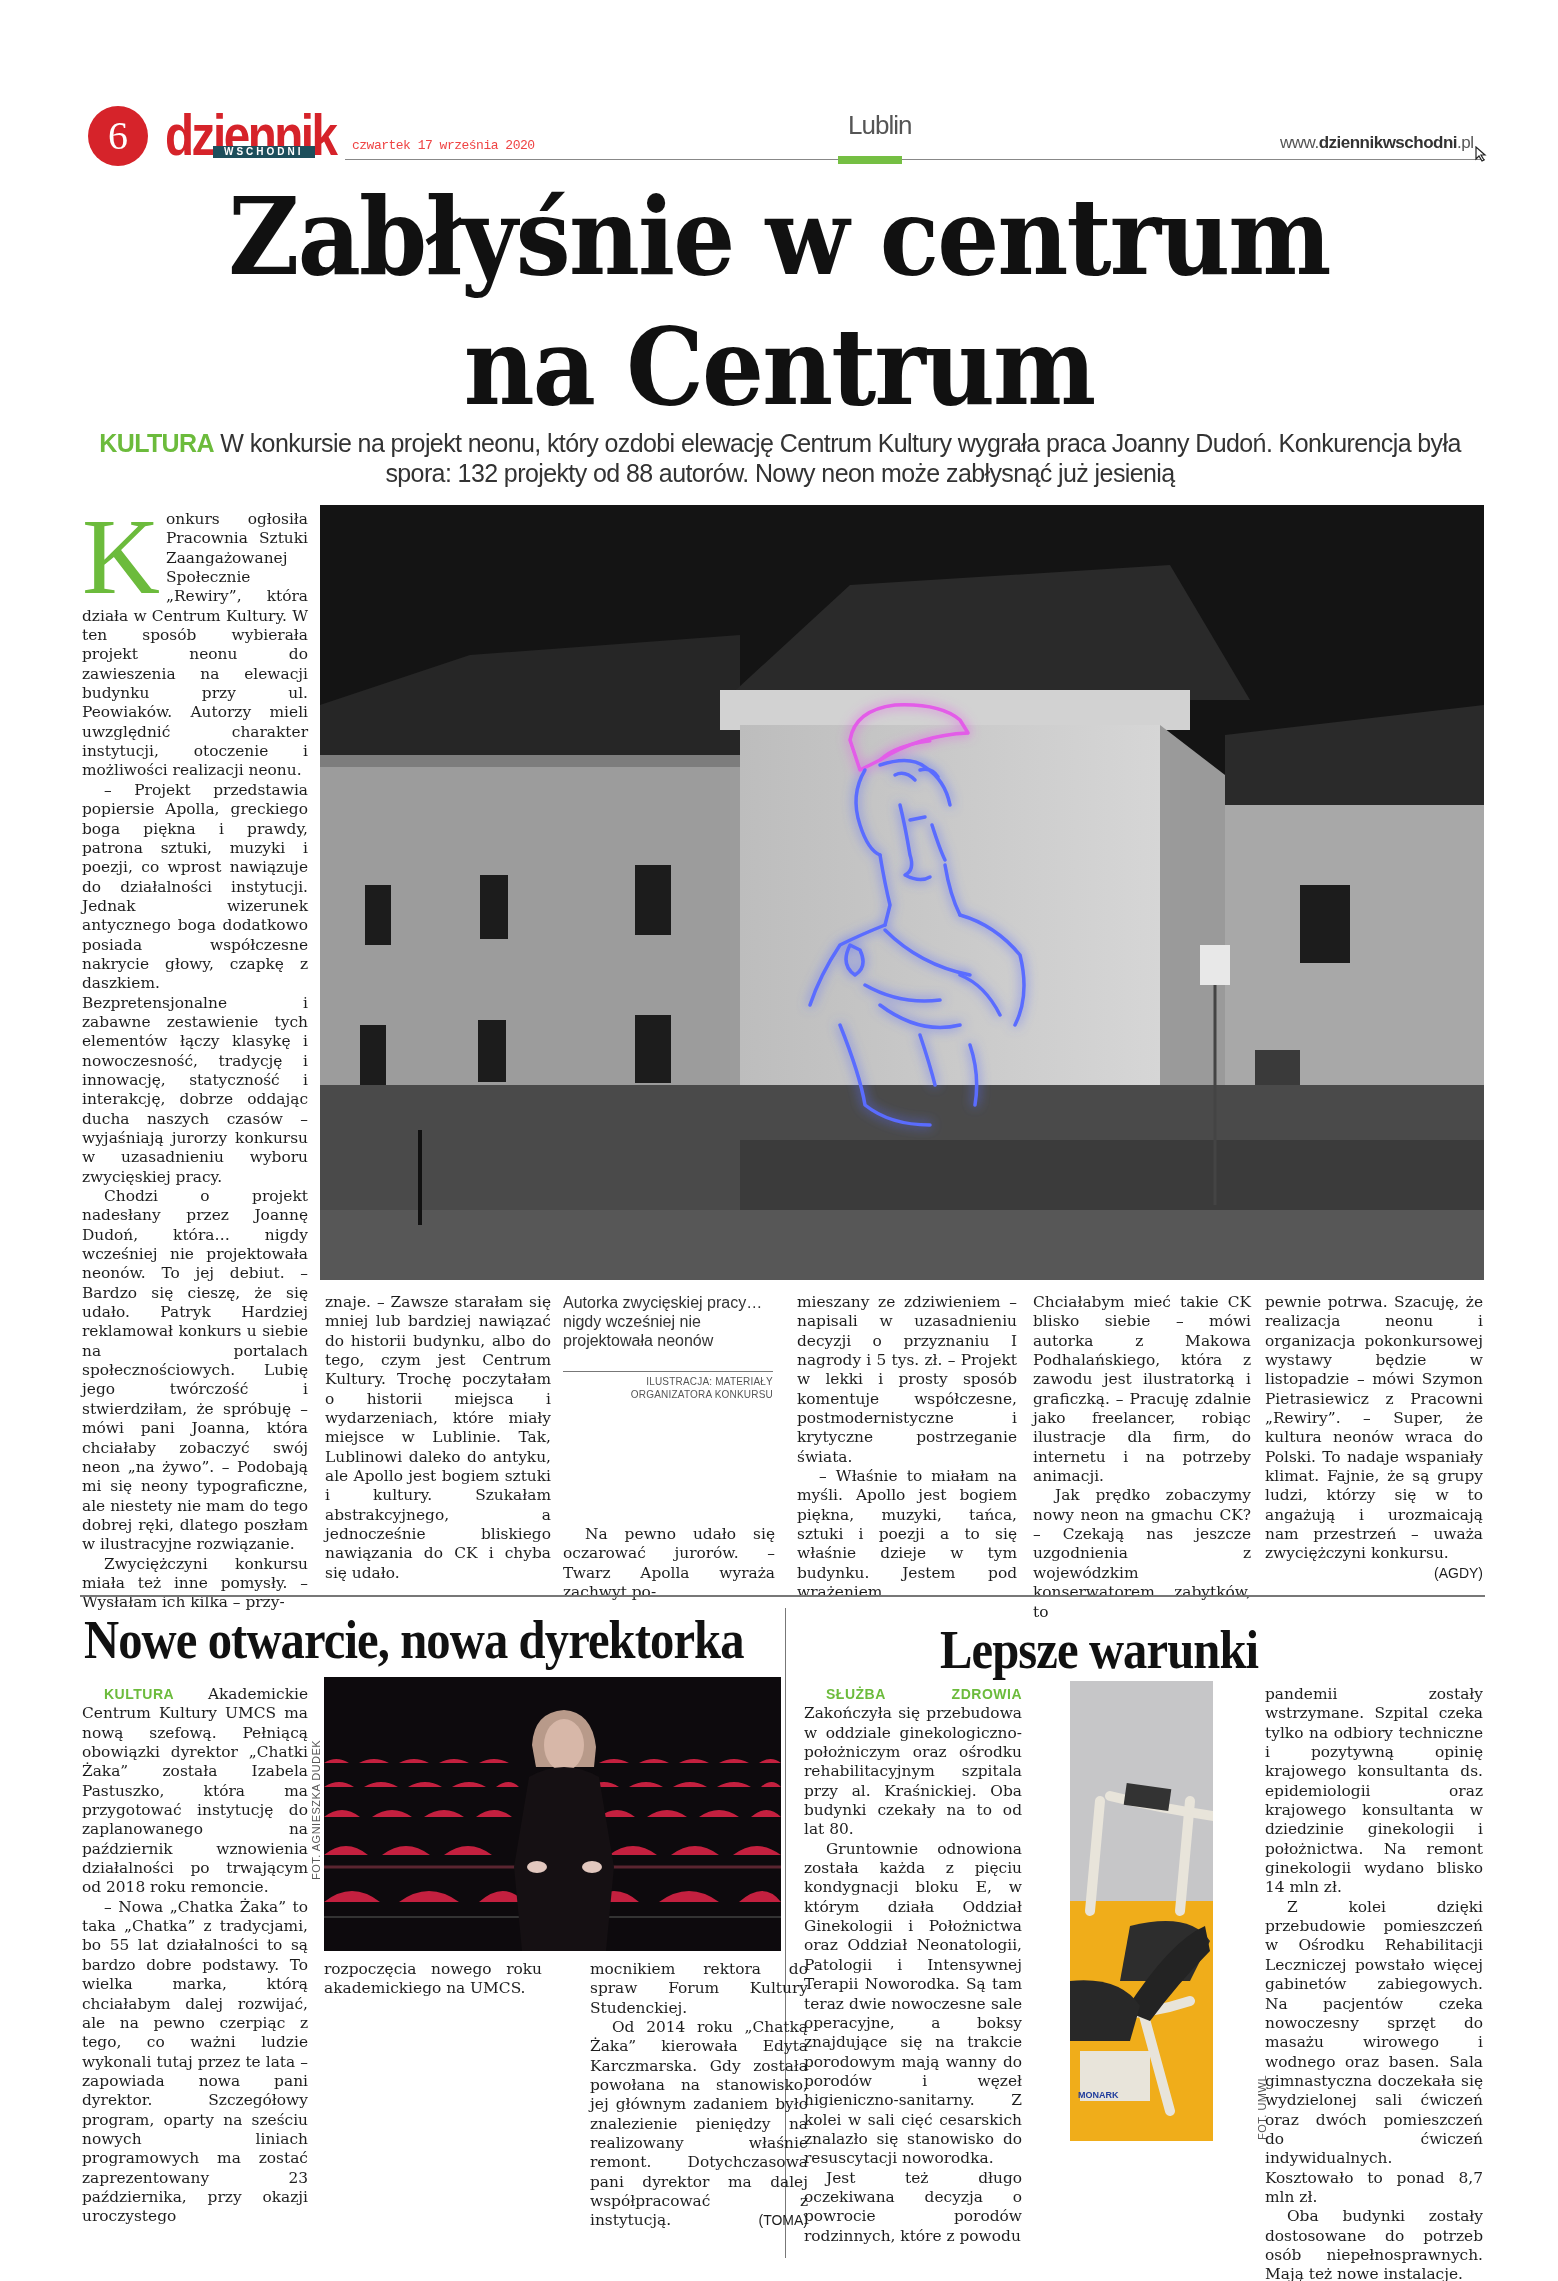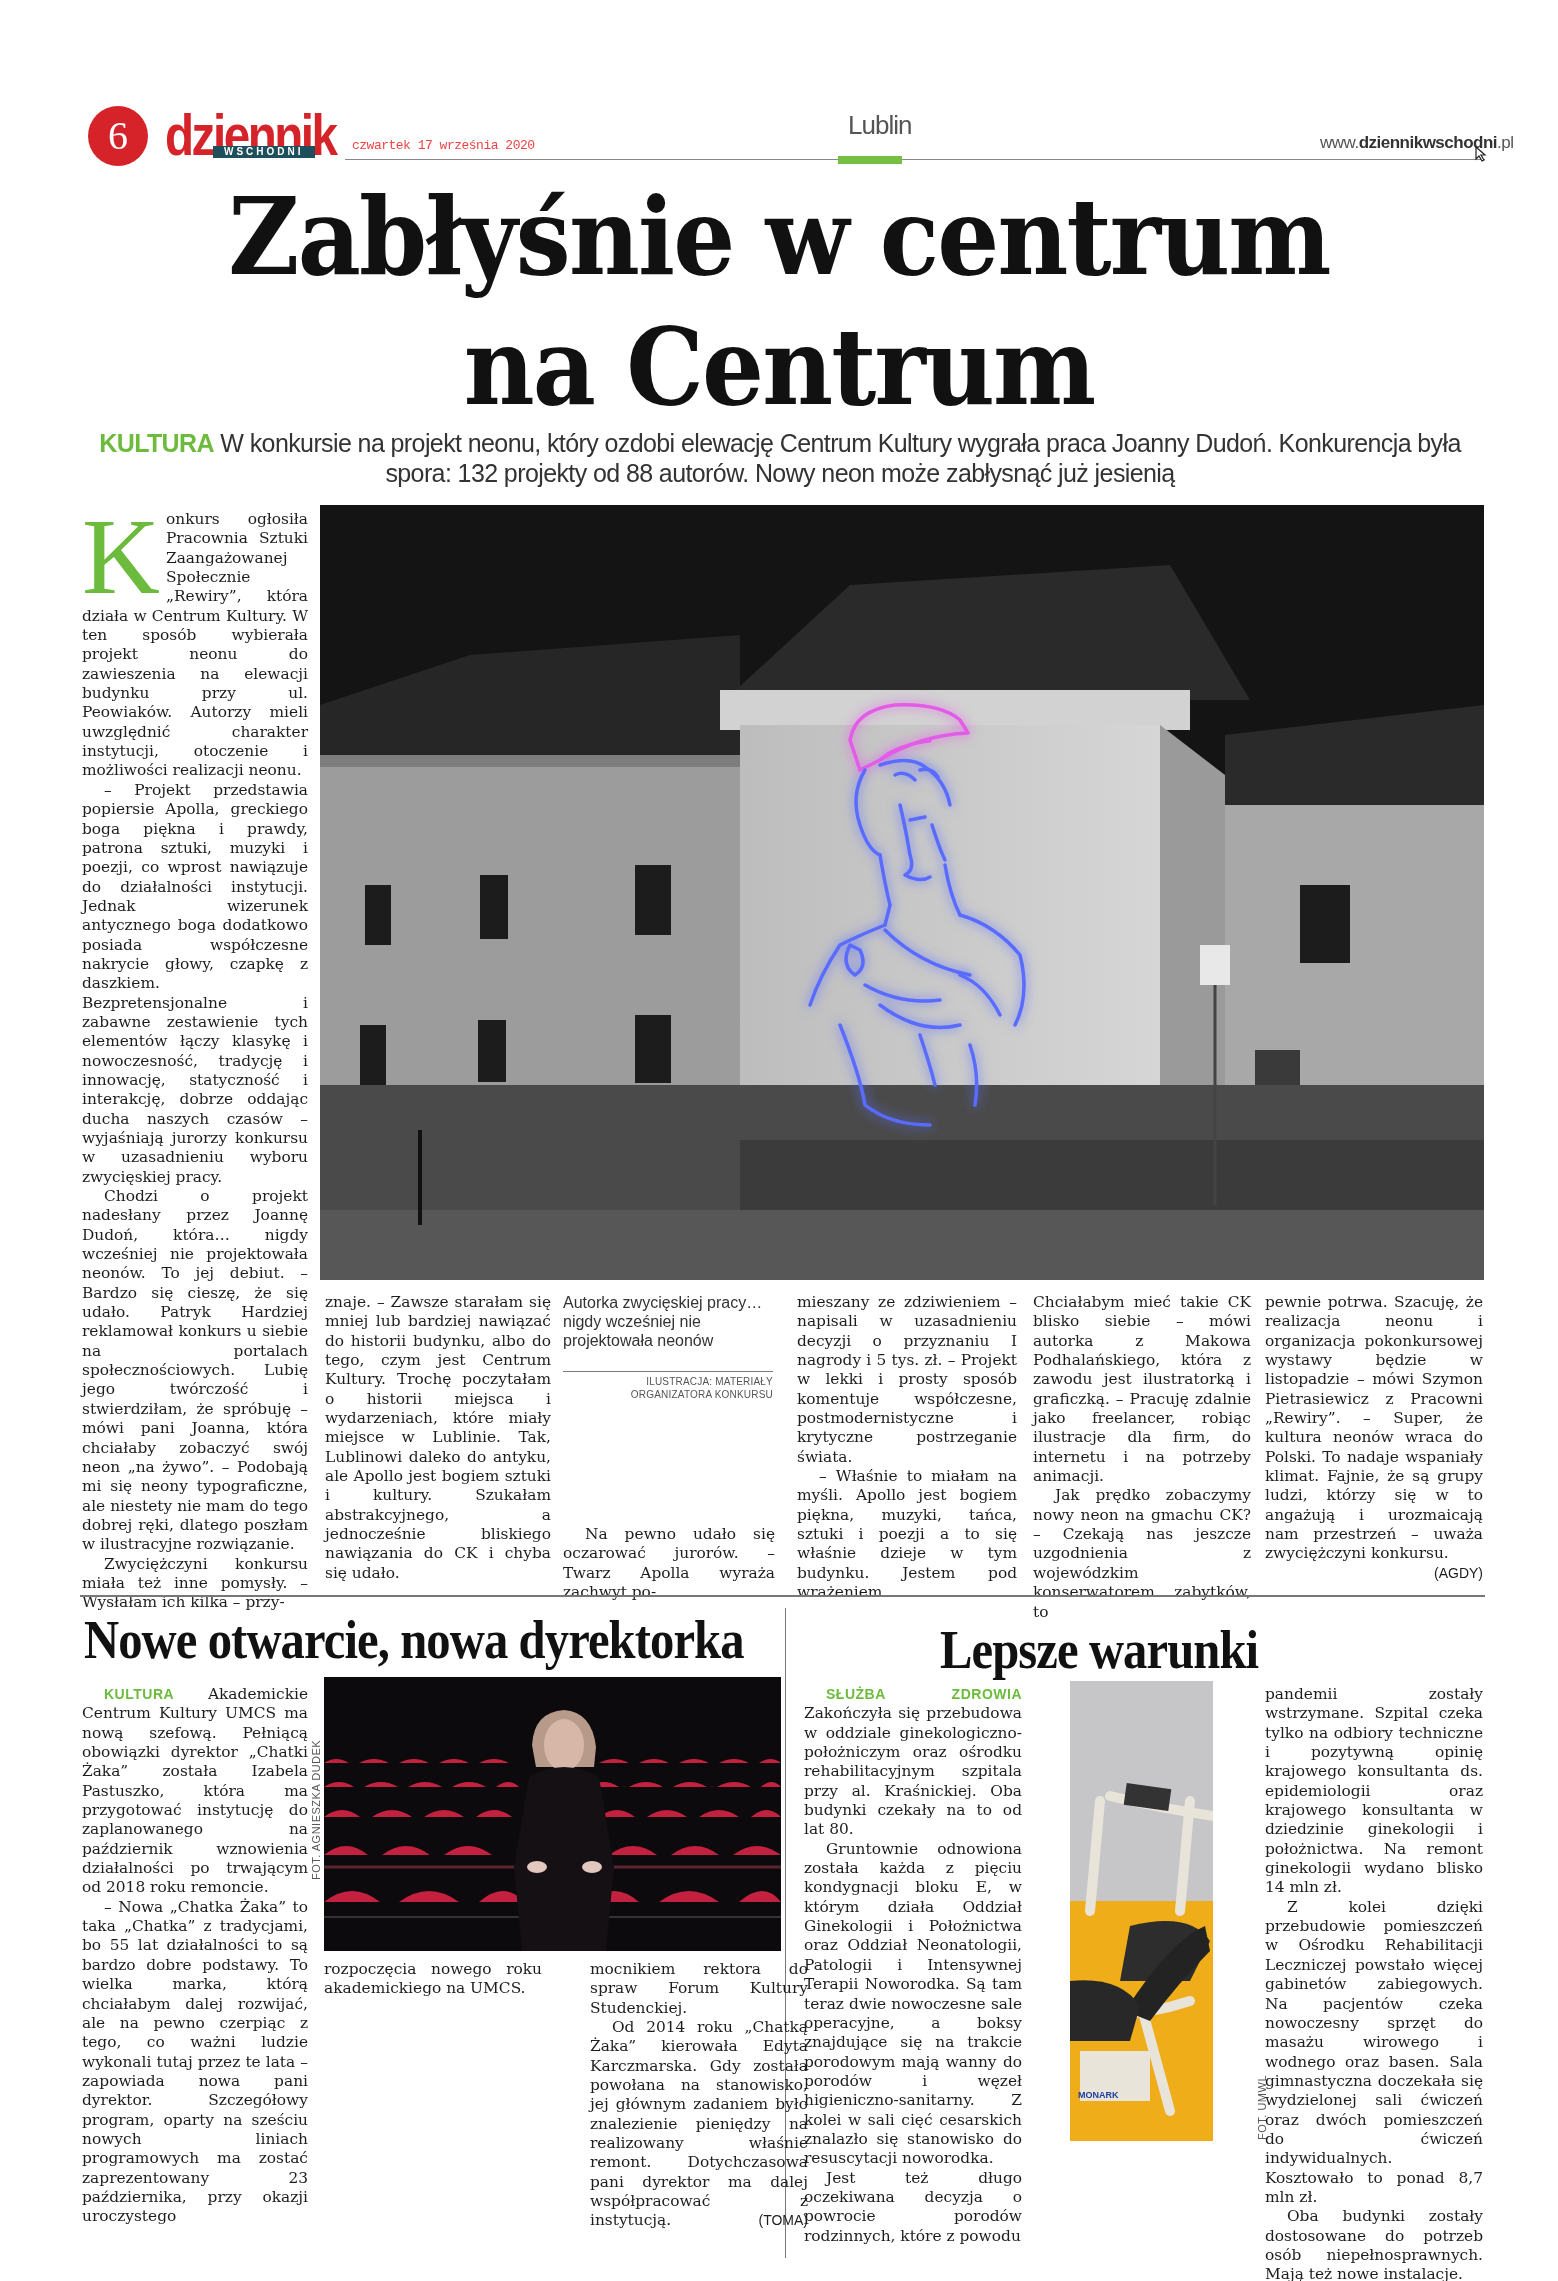--- a/index.html
+++ b/index.html
@@ -7,21 +7,21 @@
     .abs{position:absolute;}
     
     .page-num{left:88px;top:106px;width:60px;height:60px;border-radius:50%;background:#d6232a;color:#fff;font-family:"Liberation Serif",serif;font-size:40px;line-height:60px;text-align:center;}
     .logo{left:165px;top:106px;height:58px;}
     .logo-main{font-family:"Liberation Sans",sans-serif;font-weight:bold;color:#d6232a;font-size:58px;line-height:58px;letter-spacing:-3px;transform:scaleX(0.82);transform-origin:left top;display:inline-block;}
     .logo-sub{position:absolute;left:48px;top:40px;background:#1d4f5c;color:#fff;font-family:"Liberation Sans",sans-serif;font-size:10px;font-weight:bold;letter-spacing:3px;padding:0 11px;line-height:12px;}
     .hdr-date{left:352px;top:138px;font-family:Liberation Mono, monospace;font-size:13px;color:#ef4444;letter-spacing:-0.5px;}
     .hdr-line{left:345px;top:159px;width:1140px;height:1px;background:#888;}
     .hdr-section{left:848px;top:110px;font-family:"Liberation Sans",sans-serif;font-size:26px;color:#555;font-weight:300;letter-spacing:-1px;}
     .hdr-green{left:838px;top:156px;width:64px;height:8px;background:#75bf43;}
-    .hdr-url{left:1280px;top:133px;font-family:"Liberation Sans",sans-serif;font-size:17px;color:#555;letter-spacing:-0.5px;margin-left:40px;}
+    .hdr-url{left:1280px;top:133px;font-family:"Liberation Sans",sans-serif;font-size:17px;color:#555;letter-spacing:-0.5px;}
     .hdr-url b{color:#333;}
     .cursor-icon{left:1475px;top:146px;width:14px;height:16px;}
     
     .headline{left:0;top:172px;width:1558px;text-align:center;font-family:"DejaVu Serif",serif;font-weight:bold;font-size:106px;line-height:130px;color:#111;letter-spacing:-2px;transform:scaleX(0.92);}
     .lead{left:75px;top:428px;width:1410px;text-align:center;font-family:"Liberation Sans",sans-serif;font-size:25px;line-height:30px;color:#333;letter-spacing:-0.6px;}
     .lead .kicker{color:#6cbb3c;font-weight:bold;}
     
     .col{position:absolute;font-family:"DejaVu Serif",serif;font-size:15.4px;line-height:19.35px;text-align:justify;color:#1d1d1d;hyphens:manual;}
     .col p{margin:0;text-indent:22px;}
     .col p.noind{text-indent:0;}

